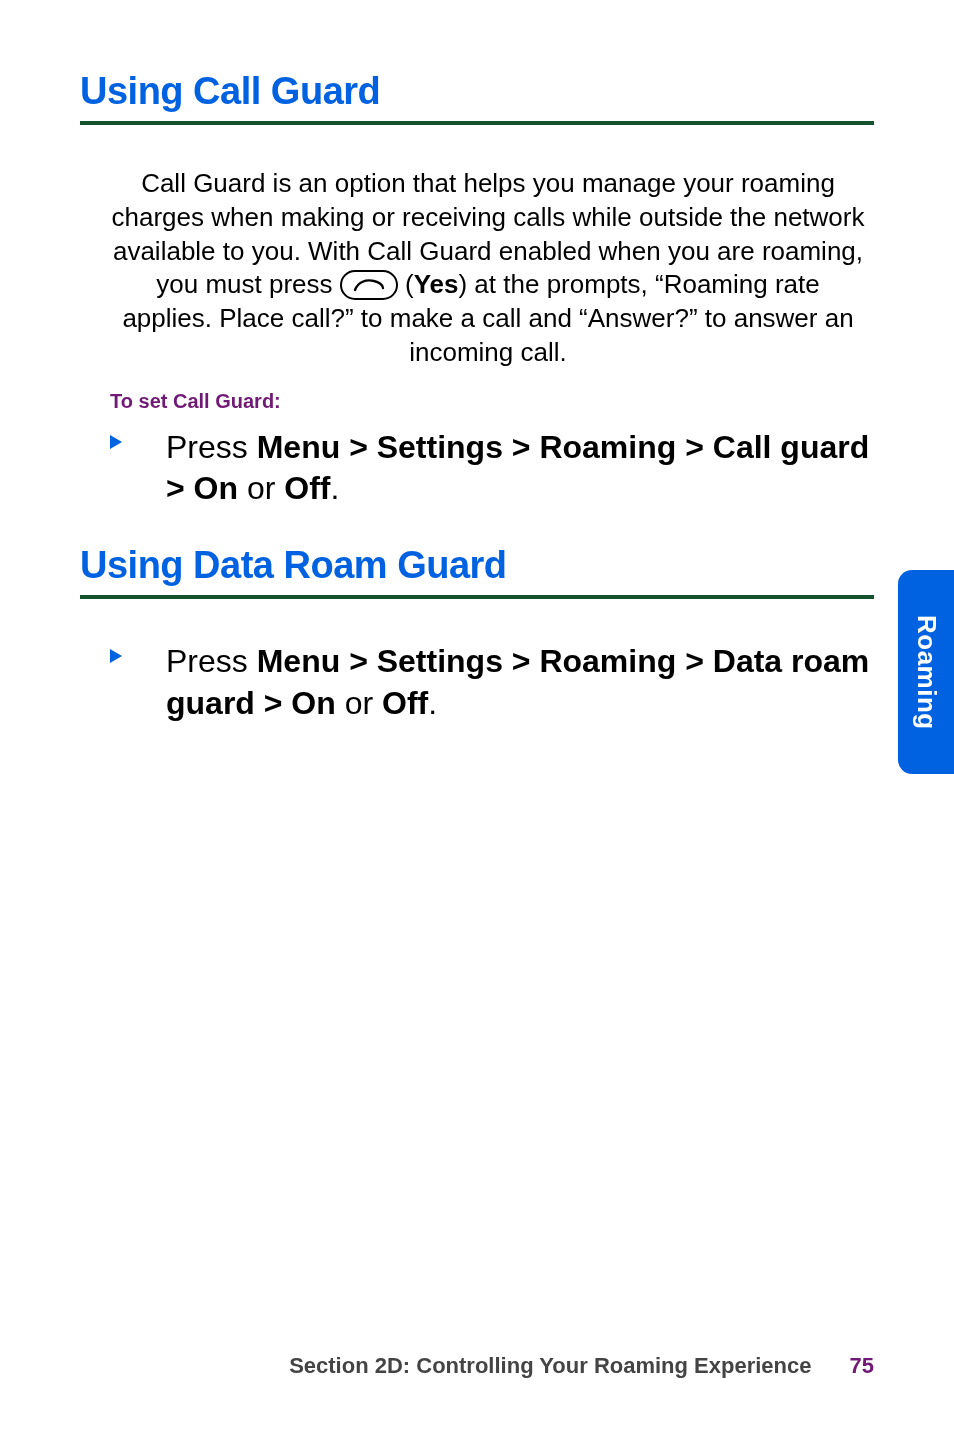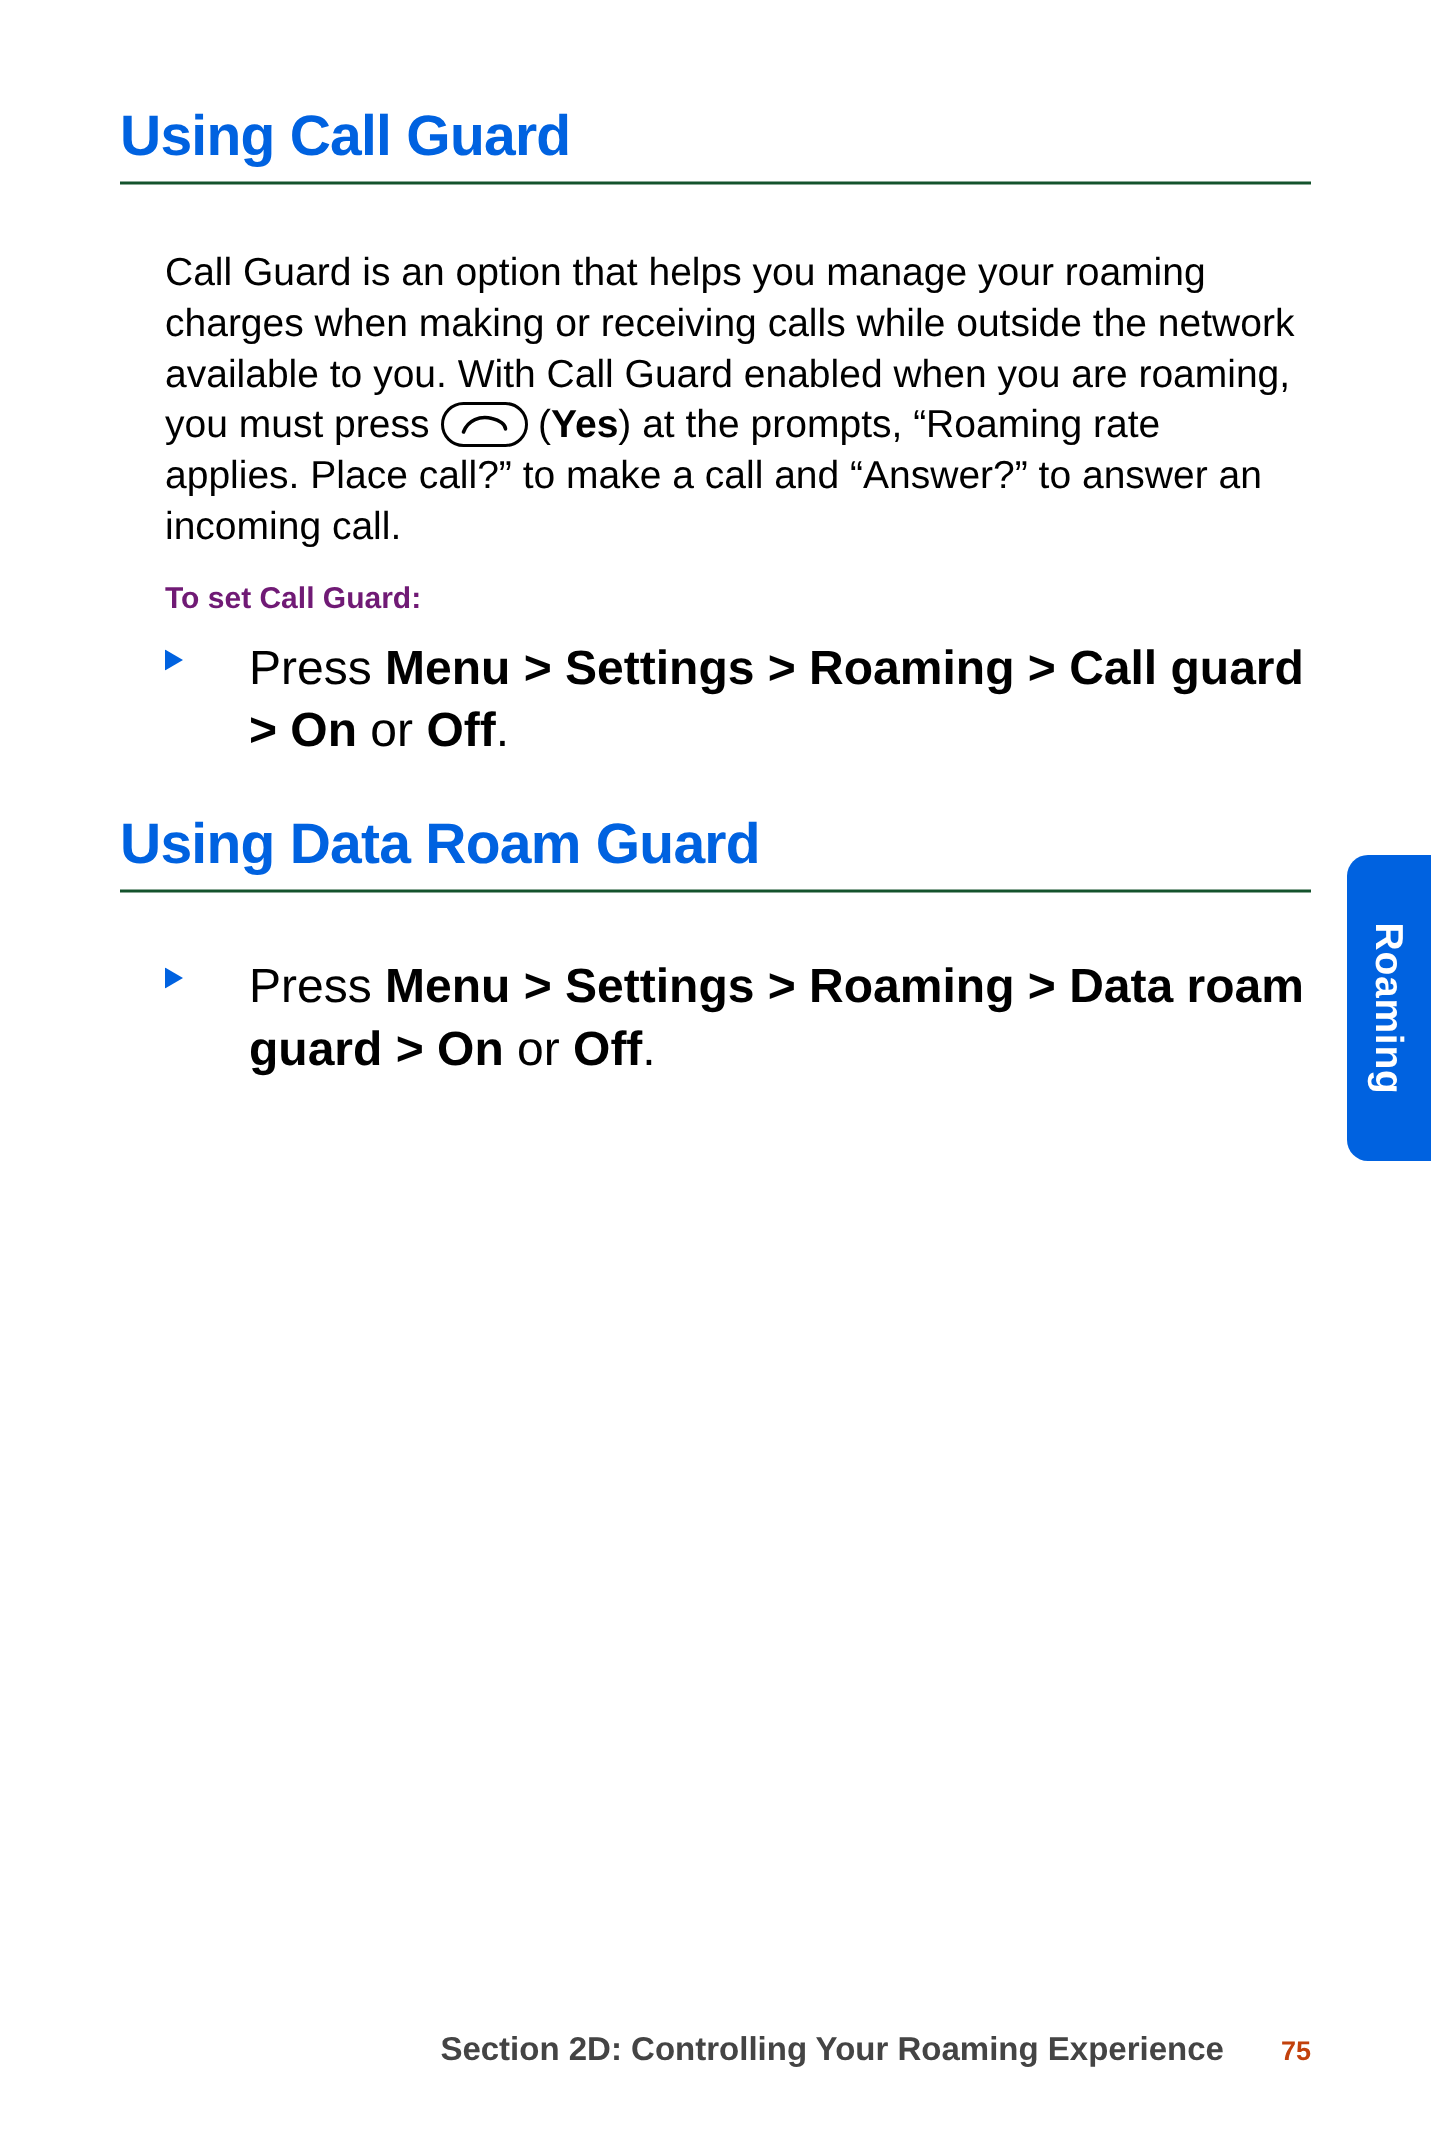--- a/index.html
+++ b/index.html
@@ -15,34 +15,35 @@
       padding: 70px 80px 0 80px;
       position: relative;
       height: 100%;
     }
     .section-heading {
       color: #0062e0;
       font-size: 38px;
       font-weight: 700;
       letter-spacing: -0.5px;
       padding-bottom: 8px;
-      border-bottom: 2px solid #14532d;
+      border-bottom: 4px solid #14532d;
       margin-bottom: 42px;
       margin-top: 0;
     }
     .section-heading.second {
       margin-top: 34px;
     }
     .body-text {
       font-size: 26px;
       line-height: 1.3;
       margin-left: 30px;
       margin-right: 8px;
       margin-bottom: 20px;
       color: #000;
+      text-align: center;
     }
     .subheading {
       font-size: 20px;
       font-weight: 700;
       color: #701a75;
       margin-left: 30px;
       margin-bottom: 14px;
       margin-top: 4px;
     }
     .bullet-row {
@@ -103,21 +104,21 @@
       right: 80px;
       display: flex;
       justify-content: flex-end;
       align-items: baseline;
       gap: 38px;
       font-weight: 700;
       color: #444;
       text-align: center;
     }
     .footer-title { font-size: 22px; }
-    .footer-page { font-size: 18px; color: #c2410c; }
+    .footer-page { font-size: 22px; color: #701a75; }
   </style>
 </head>
 <body>
 
 <div class="page">
 
   <h1 class="section-heading">Using Call Guard</h1>
 
   <p class="body-text">
     <span>Call Guard is an option that helps you manage your roaming charges when making or receiving calls while outside the network available to you. With Call Guard enabled when you are roaming, you must press </span><span class="key-oval">

